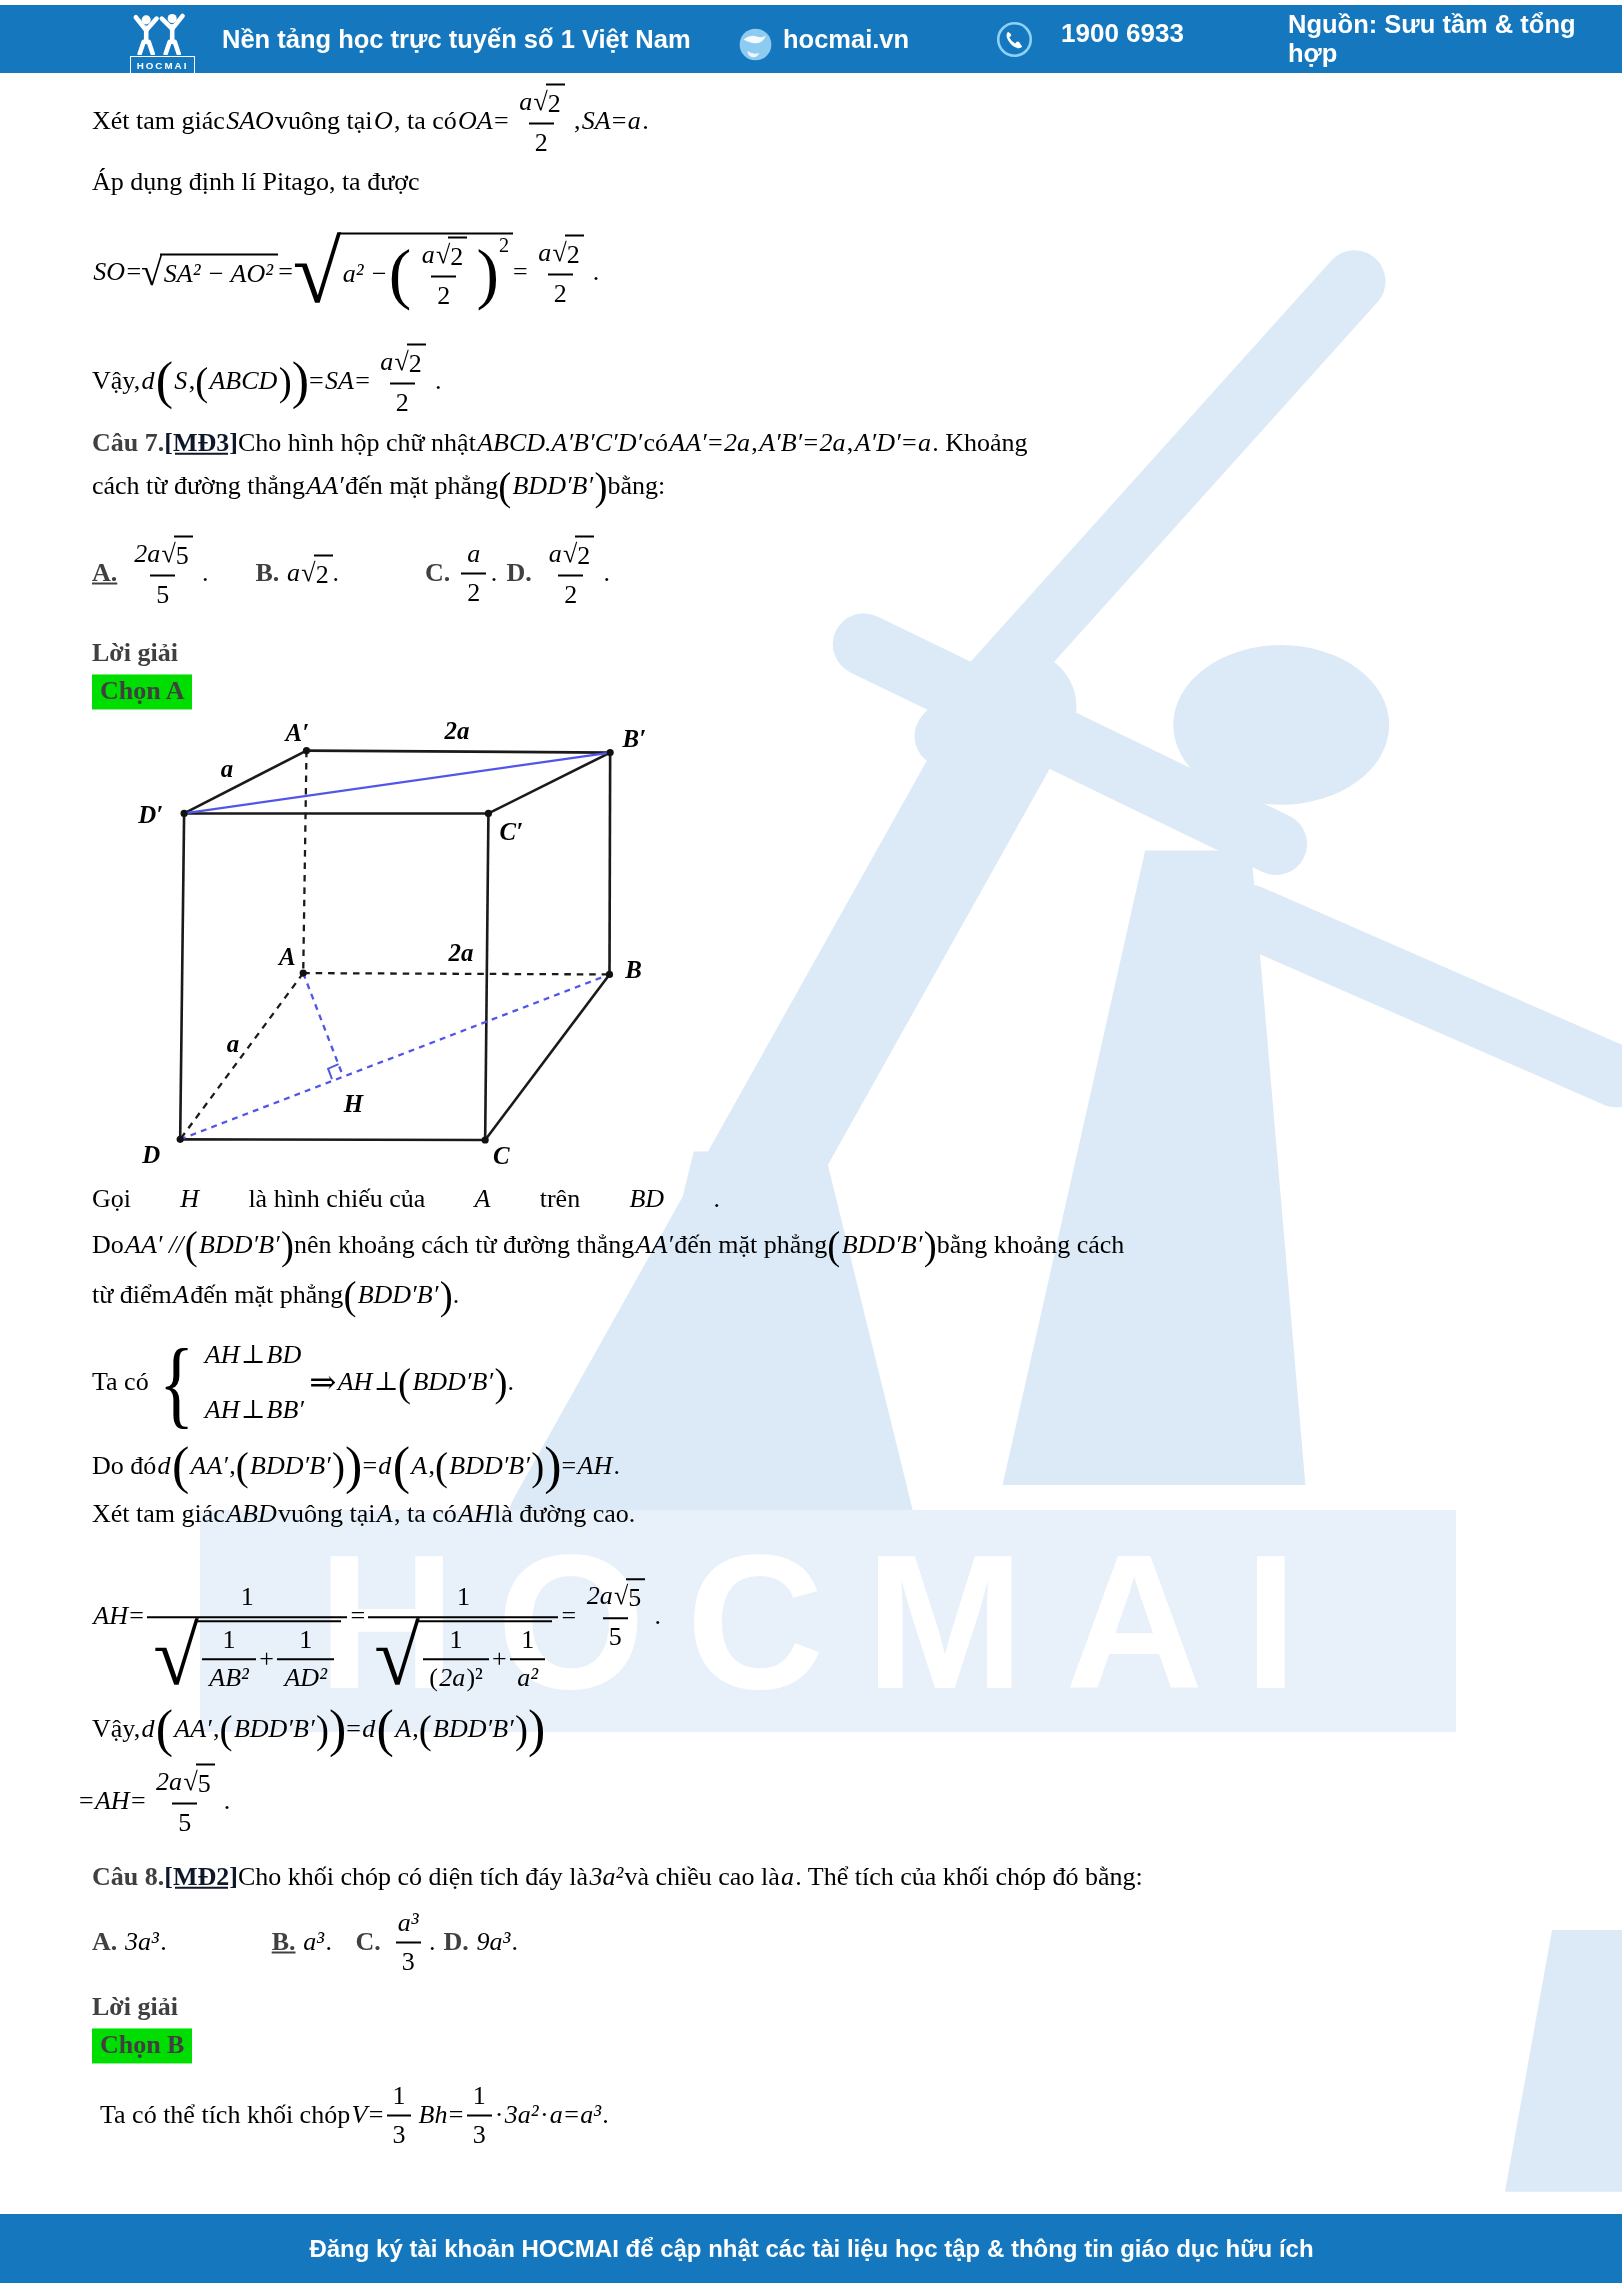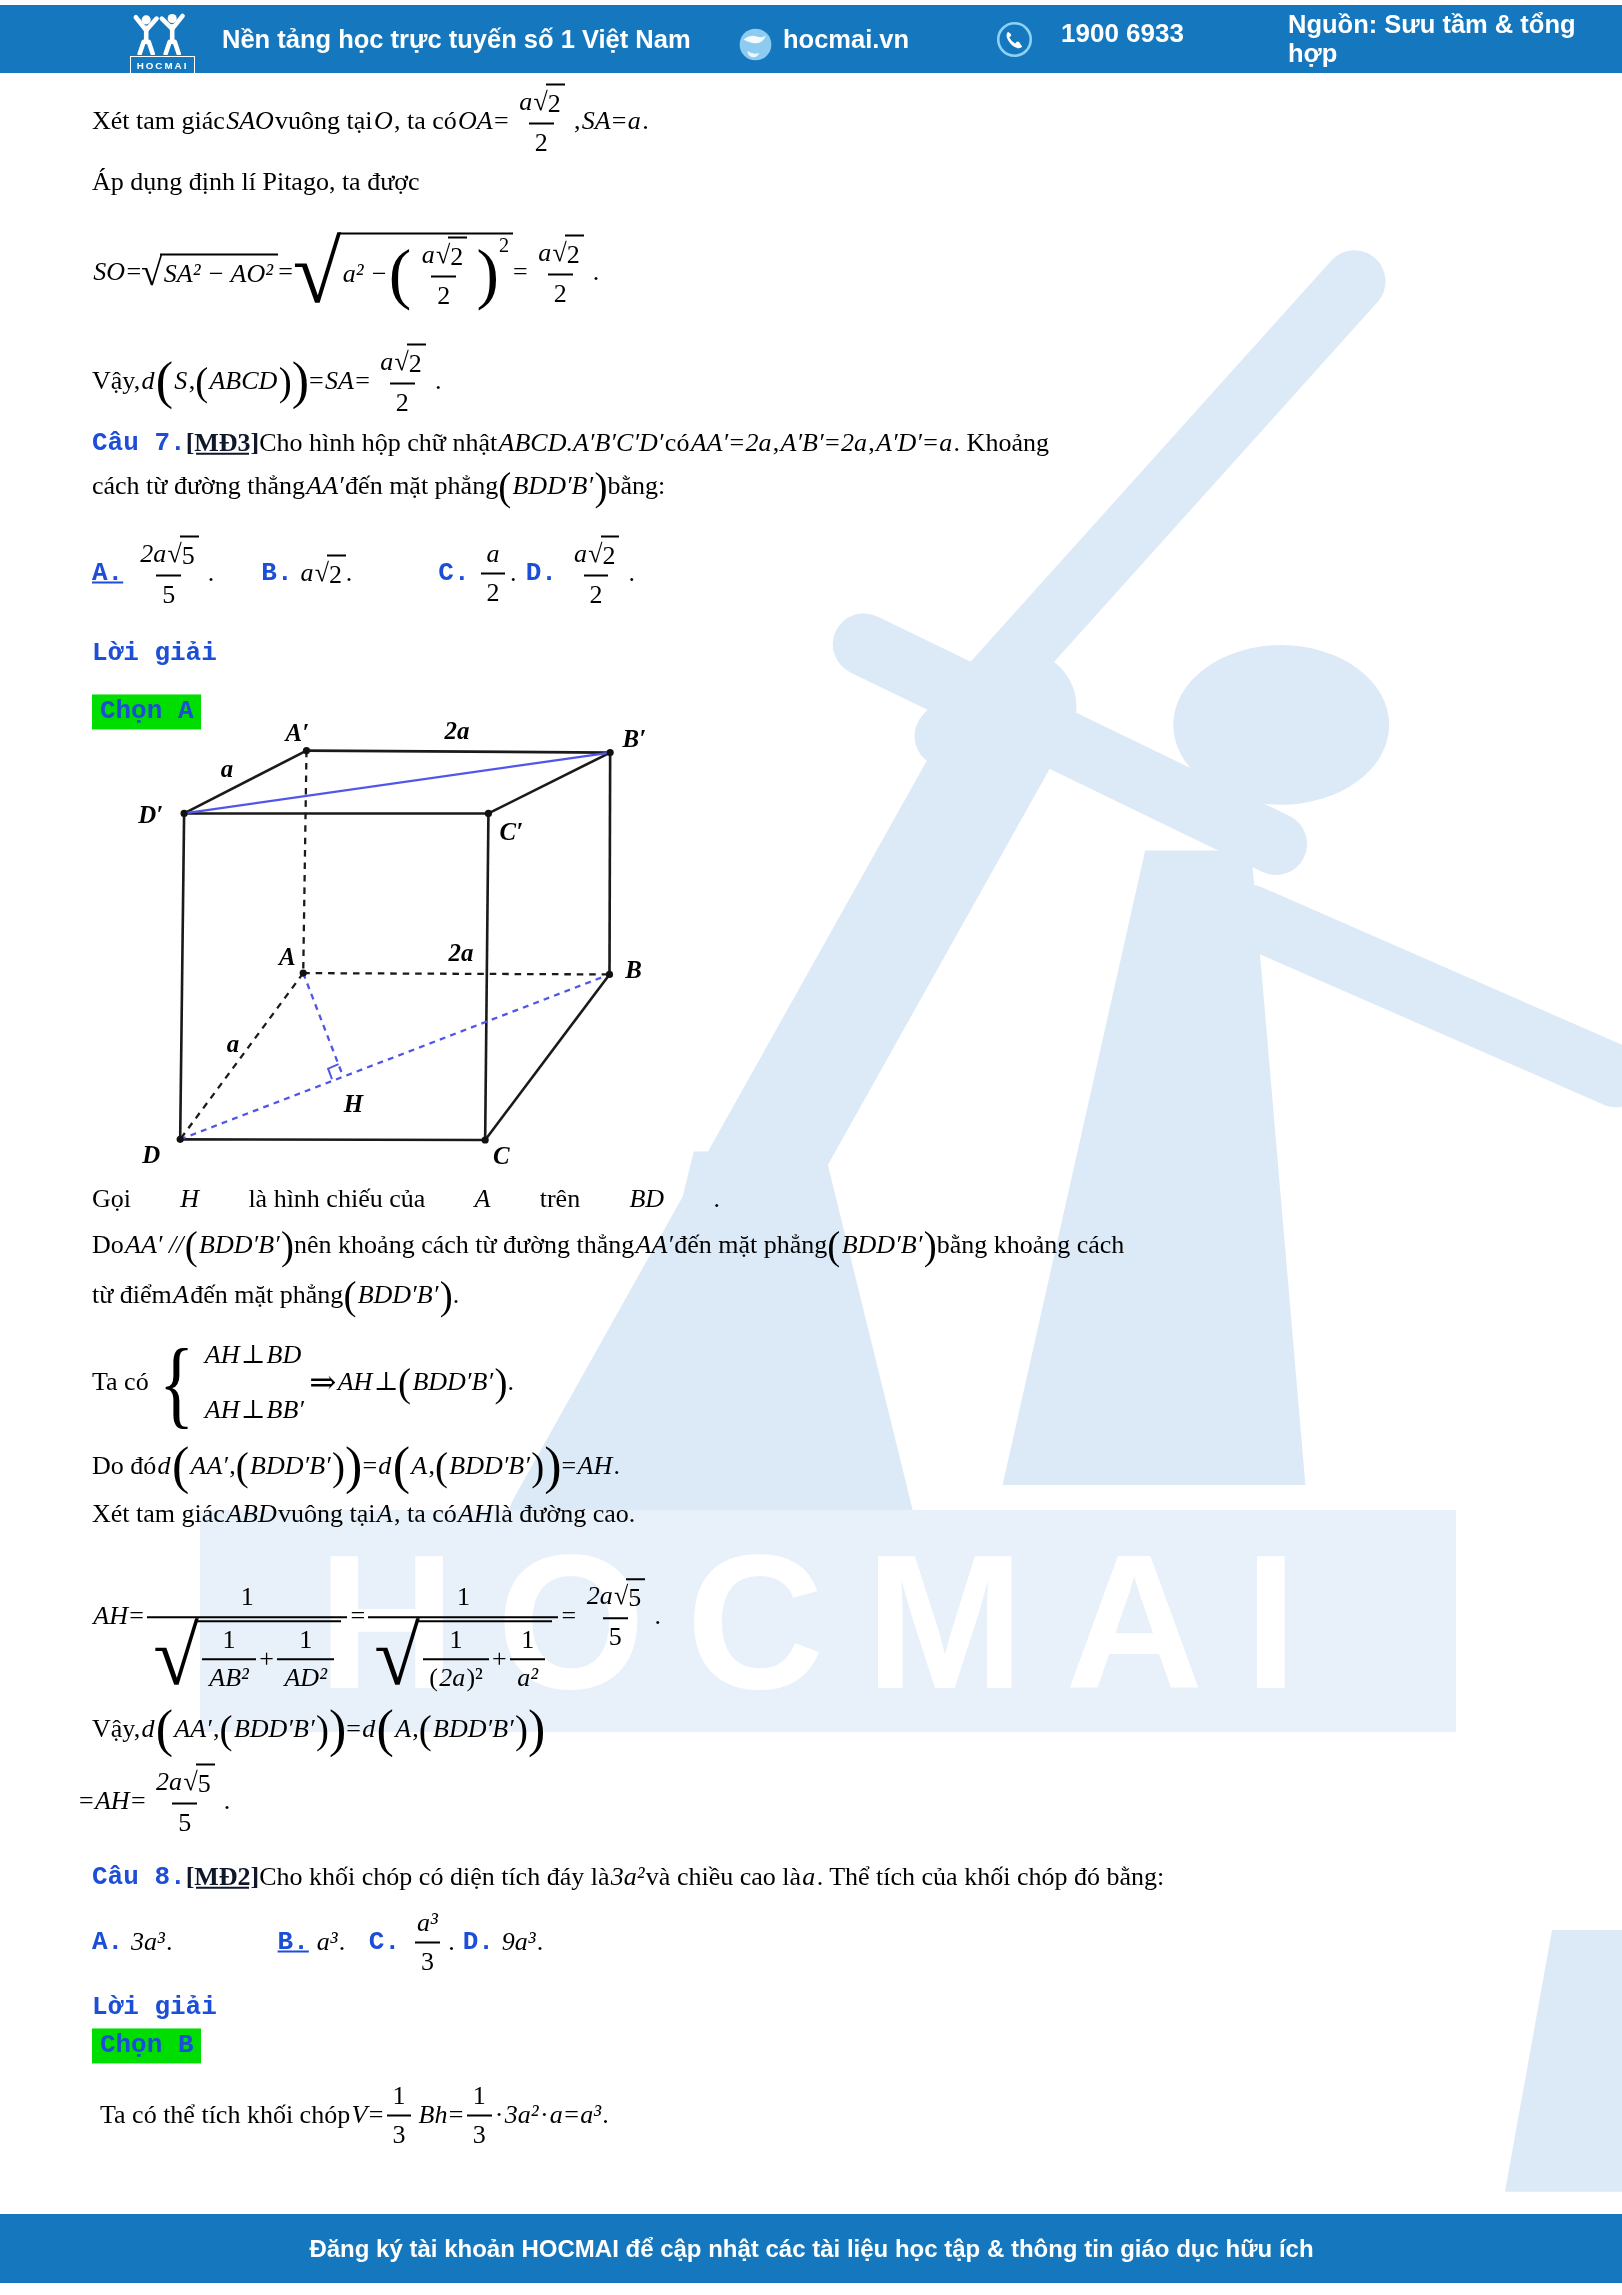--- a/index.html
+++ b/index.html
@@ -45,21 +45,21 @@
   .sqrt{display:inline-flex;align-items:center;}
   .sqrt .rad{line-height:0.62;margin-right:-2px;}
   .sqrt .bod{border-top:2px solid #000;display:inline-flex;align-items:center;
              padding:2px 3.9px 0 2px;}
   .cases{display:inline-flex;align-items:center;margin:0 3.9px;}
   .brace{font-size:98px;line-height:0;font-weight:400;transform:scaleX(0.75);margin-right:3.9px;}
   .rows{display:inline-flex;flex-direction:column;row-gap:22px;}
   .crow{display:flex;align-items:center;}
   .hisup{align-self:flex-start;font-size:0.78em;margin-top:-3.9px;}
   .arr{font-size:1.25em;}
-  .blue{color:#1d4ed8;font-family:Liberation Mono, monospace;}
+  .blue{color:#404040;}
   .red{color:#0f172a;text-decoration:underline;}
   .b{font-weight:700;}
   .u{text-decoration:underline;}
   .hl{background:#00dd00;padding:1.3px 7.9px;}
   
   #figwrap{position:absolute;z-index:2;}
 </style>
 </head>
 <body>
 
@@ -307,21 +307,21 @@
           </span>
           <span class="den">
             <span class="tx">2</span>
           </span>
         </span>
         <span class="tx">.</span>
       </div>
       <div class="line" style="left: 92px; top: 653px;">
         <span class="tx blue b">Lời giải</span>
       </div>
-      <div class="line hl" style="left: 92px; top: 692px; margin-top: 20px;">
+      <div class="line hl" style="left: 92px; top: 692px;">
         <span class="tx blue b">Chọn A</span>
       </div>
       <div class="line" style="left: 92px; top: 1199px; gap: 48px;">
         <span class="tx">Gọi </span>
         <span class="vr">H</span>
         <span class="tx"> là hình chiếu của </span>
         <span class="vr">A</span>
         <span class="tx"> trên </span>
         <span class="vr">BD</span>
         <span class="tx"> .</span>

